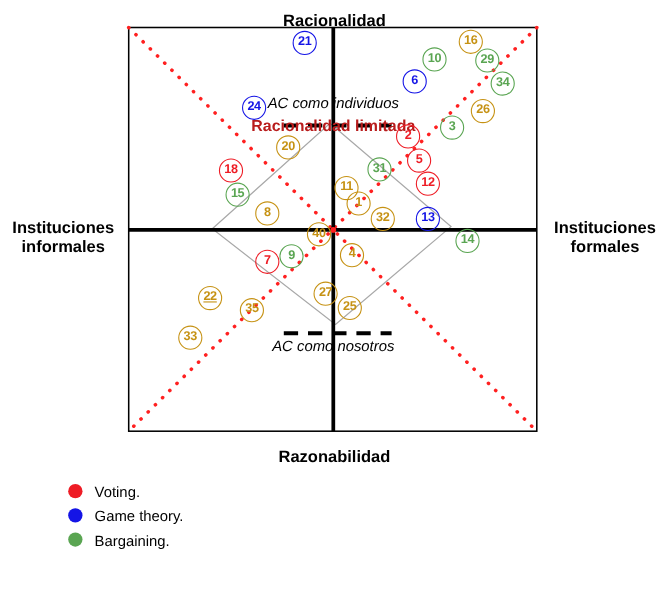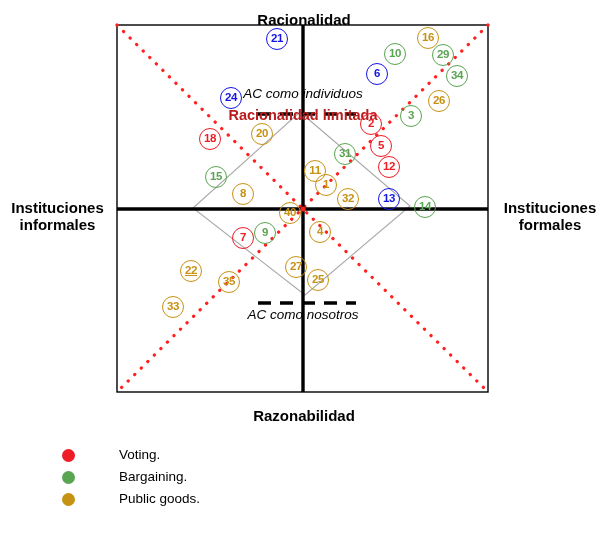--- a/index.html
+++ b/index.html
@@ -56,21 +56,21 @@
     border:1.6px solid currentColor;
     background:transparent;
     box-sizing:border-box;
     display:flex;align-items:center;justify-content:center;
     font-size:11.5px;font-weight:bold;
     line-height:1;
     letter-spacing:-0.3px;
   }
 
   #legend{position:absolute;left:62px;top:440px;width:260px;}
-  .legend-row{display:flex;align-items:flex-end;height:22px;gap:33px;}
+  .legend-row{display:flex;align-items:flex-start;height:22px;}
   .legend-dot{width:13px;height:13px;border-radius:50%;flex:0 0 auto;}
   .legend-text{
     margin-left:11px;
     font-size:13.5px;
     color:#000;
     white-space:nowrap;
   }
 </style>
 </head>
 <body>
@@ -126,24 +126,24 @@
       <div class="node" style="color: rgb(198, 146, 20); left: 309px; top: 221px;">4</div>
       <div class="node" style="color: rgb(238, 28, 37); left: 370px; top: 135px;">5</div>
       <div class="node" style="color: rgb(20, 20, 230); left: 366px; top: 63px;">6</div>
       <div class="node" style="color: rgb(238, 28, 37); left: 232px; top: 227px;">7</div>
       <div class="node" style="color: rgb(198, 146, 20); left: 232px; top: 183px;">8</div>
       <div class="node" style="color: rgb(90, 165, 82); left: 254px; top: 222px;">9</div>
       <div class="node" style="color: rgb(90, 165, 82); left: 384px; top: 43px;">10</div>
       <div class="node" style="color: rgb(198, 146, 20); left: 304px; top: 160px;">11</div>
       <div class="node" style="color: rgb(238, 28, 37); left: 378px; top: 156px;">12</div>
       <div class="node" style="color: rgb(20, 20, 230); left: 378px; top: 188px;">13</div>
-      <div class="node" style="color: rgb(90, 165, 82); left: 414px; top: 196px;">14</div>
+      <div class="node" style="color: rgb(90, 165, 82); left: 414px; top: 208px;">14</div>
       <div class="node" style="color: rgb(90, 165, 82); left: 205px; top: 166px;">15</div>
       <div class="node" style="color: rgb(198, 146, 20); left: 417px; top: 27px;">16</div>
-      <div class="node" style="color: rgb(238, 28, 37); left: 199px; top: 128px;">18</div>
+      <div class="node" style="color: rgb(238, 28, 37); left: 199px; top: 144px;">18</div>
       <div class="node" style="color: rgb(198, 146, 20); left: 279px; top: 202px;">40</div>
       <div class="node" style="color: rgb(20, 20, 230); left: 266px; top: 28px;">21</div>
       <div class="node" style="color: rgb(198, 146, 20); left: 180px; top: 260px; text-decoration: underline;">22</div>
       <div class="node" style="color: rgb(20, 20, 230); left: 220px; top: 87px;">24</div>
       <div class="node" style="color: rgb(198, 146, 20); left: 307px; top: 269px;">25</div>
       <div class="node" style="color: rgb(198, 146, 20); left: 428px; top: 90px;">26</div>
       <div class="node" style="color: rgb(198, 146, 20); left: 285px; top: 256px;">27</div>
       <div class="node" style="color: rgb(198, 146, 20); left: 251px; top: 123px;">20</div>
       <div class="node" style="color: rgb(90, 165, 82); left: 432px; top: 44px;">29</div>
       <div class="node" style="color: rgb(90, 165, 82); left: 334px; top: 143px;">31</div>
@@ -152,22 +152,22 @@
       <div class="node" style="color: rgb(90, 165, 82); left: 446px; top: 65px;">34</div>
       <div class="node" style="color: rgb(198, 146, 20); left: 218px; top: 271px;">35</div>
     </div>
 
   <div id="legend">
       <div class="legend-row">
         <span class="legend-dot" style="background: rgb(238, 28, 37);"></span>
         <span class="legend-text">Voting.</span>
       </div>
       <div class="legend-row">
+        <span class="legend-dot" style="background: rgb(20, 20, 230);"></span>
+        <span class="legend-text">Game theory.</span>
+      </div>
+      <div class="legend-row">
         <span class="legend-dot" style="background: rgb(90, 165, 82);"></span>
         <span class="legend-text">Bargaining.</span>
-      </div>
-      <div class="legend-row">
-        <span class="legend-dot" style="background: rgb(198, 146, 20);"></span>
-        <span class="legend-text">Public goods.</span>
       </div>
     </div>
 
 </div>
 
 </body></html>

